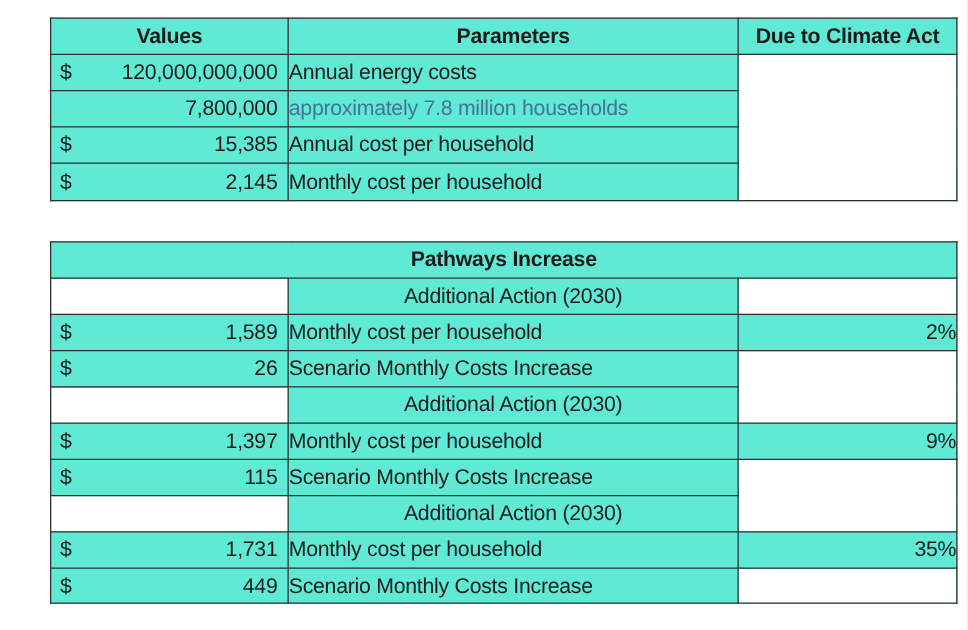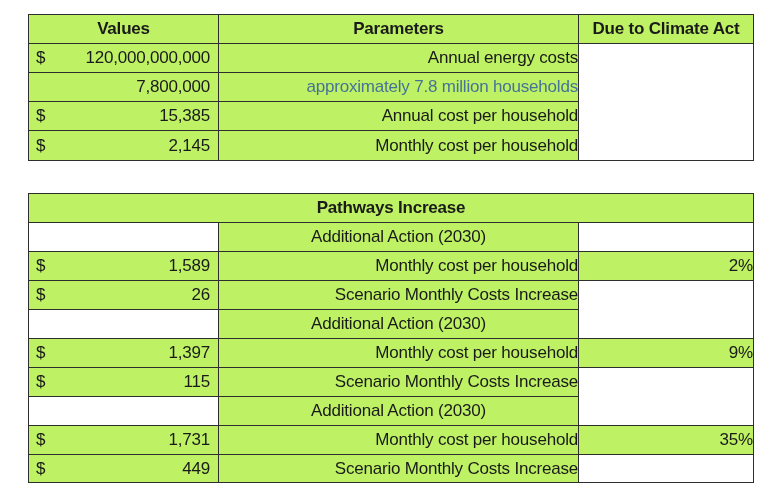--- a/index.html
+++ b/index.html
@@ -8,44 +8,44 @@
     width: 774px; height: 504px;
     position: relative;
     font-family: "Liberation Sans", "DejaVu Sans", sans-serif;
     color: var(--text, #1a1a1a);
     letter-spacing: -0.2px;
   }
   table.sheet {
     border-collapse: collapse;
     table-layout: fixed;
     position: absolute;
-    left: 28px;
-    background: #bef264;
+    left: 40px;
+    background: #5eead4;
   }
   table.sheet td, table.sheet th {
     border: 1.5px solid var(--border, #2e2e2e);
     font-size: 17px;
     font-weight: 400;
     vertical-align: middle;
     white-space: nowrap;
     overflow: hidden;
     padding: 0;
   }
   table.sheet tr { height: 29px; }
   table.sheet th { font-weight: 700; text-align: center; }
   #table-top { top: 14px; }
   #table-bottom { top: 193px; }
   .acct {
     display: flex;
     justify-content: space-between;
     align-items: baseline;
     padding: 0 8px 0 7px;
   }
-  .label { padding-left: 7px; text-align: right; }
-  .label.indent { padding-left: 13px; }
+  .label { padding-left: 7px; text-align: left; }
+  .label.indent { }
   .center { text-align: center; }
   .pct { text-align: right; padding-right: 7px; }
   .cell-link {
     color: var(--link, #467396);
     cursor: pointer;
   }
   .blank { background: #ffffff; }
 </style>
 </head>
 <body>

